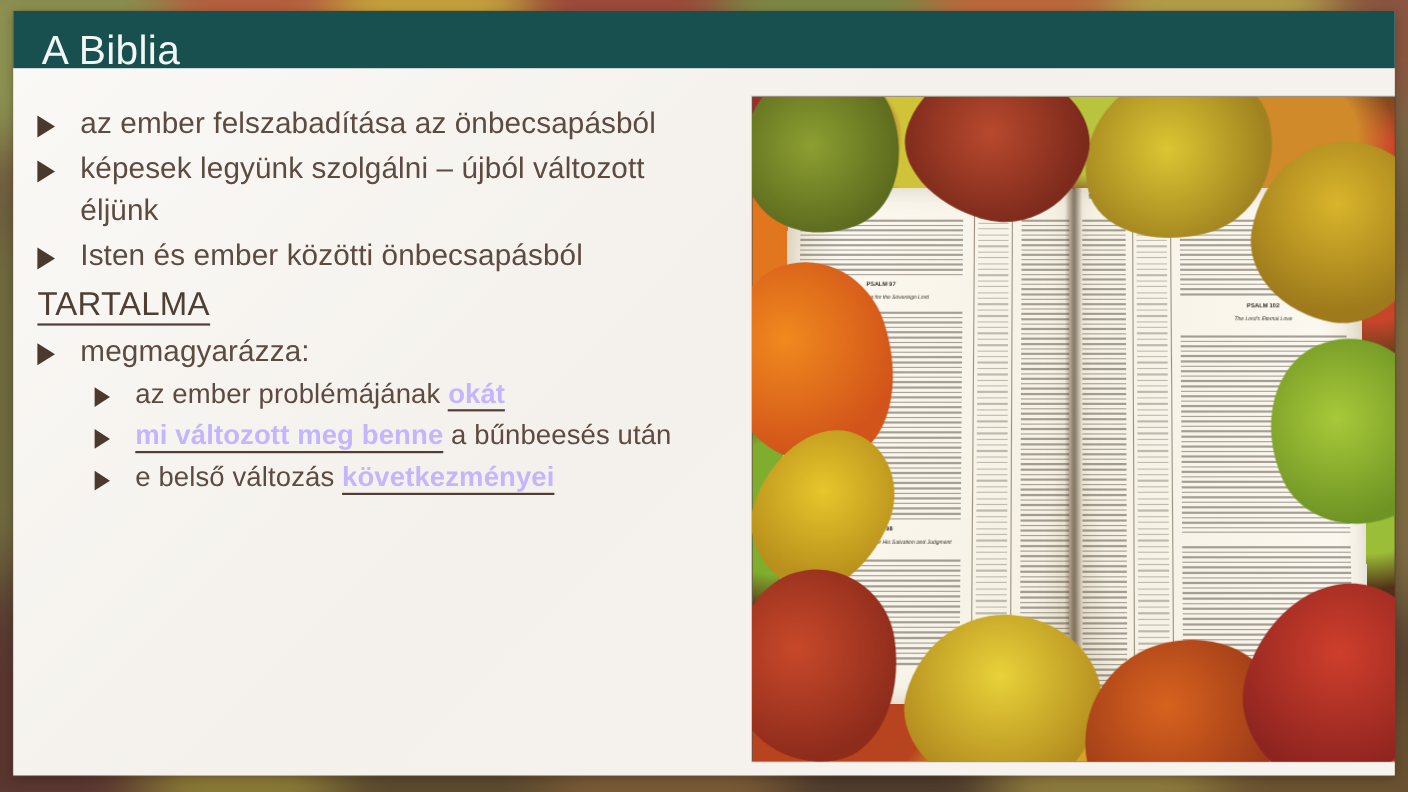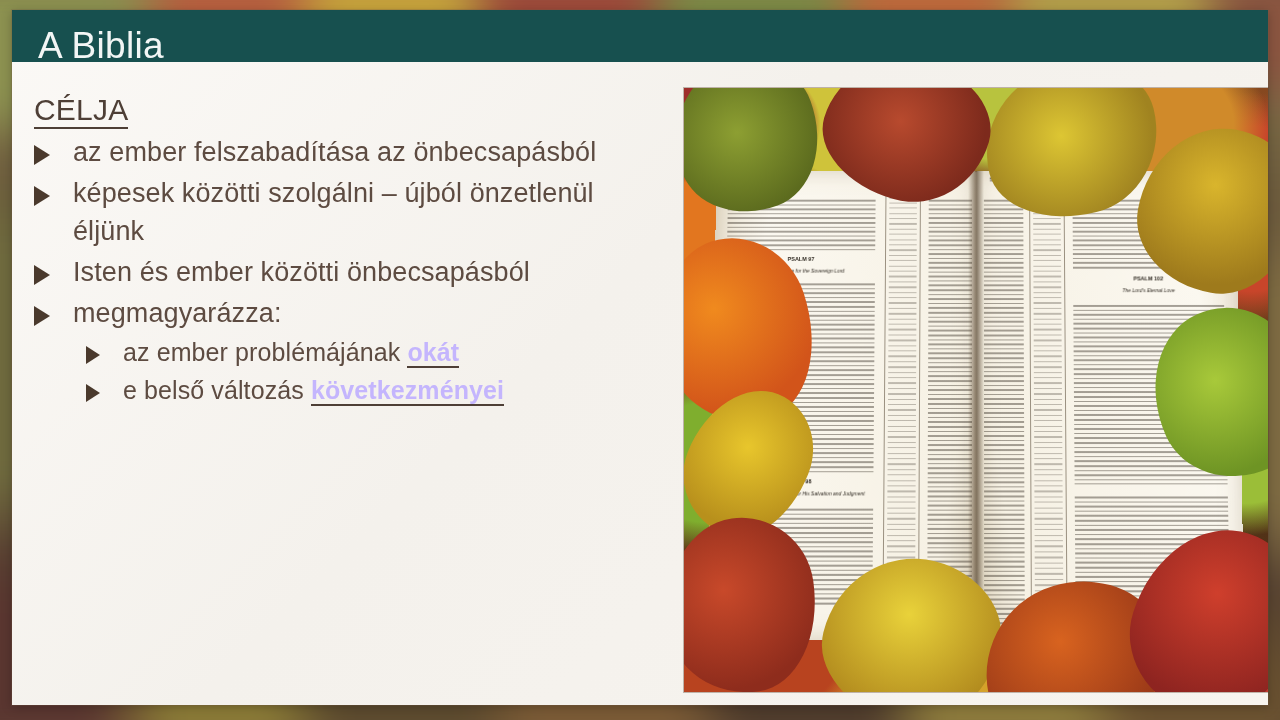--- a/index.html
+++ b/index.html
@@ -153,51 +153,55 @@
   <div id="backdrop"></div>
 
   <div id="slide"></div>
 
   <div id="banner">
     <div id="banner-title">A Biblia</div>
   </div>
 
   <div id="content">
 
-    <div class="heading">
-      <span>CÉLJA</span>
-    </div>
 
     <div class="bullet">
       <span class="tri"></span>
       <span class="btxt">az ember felszabadítása az önbecsapásból</span>
     </div>
 
     <div class="bullet">
       <span class="tri"></span>
-      <span class="btxt">képesek közötti szolgálni – újból önzetlenül éljünk</span>
+      <span class="btxt">képesek legyünk szolgálni – újból változott éljünk</span>
     </div>
 
     <div class="bullet">
       <span class="tri"></span>
       <span class="btxt">Isten és ember közötti önbecsapásból</span>
     </div>
 
+    <div class="heading" style="margin-top:6px;">
+      <span>TARTALMA</span>
+    </div>
 
 
     <div class="bullet">
       <span class="tri"></span>
       <span class="btxt">megmagyarázza:</span>
     </div>
 
     <div class="bullet lvl2">
       <span class="tri"></span>
       <span class="btxt"><span>az ember problémájának </span><span class="bold-u">okát</span></span>
     </div>
 
+    <div class="bullet lvl2">
+      <span class="tri"></span>
+      <span class="btxt"><span class="bold-u">mi változott meg benne</span><span> a bűnbeesés után</span></span>
+    </div>
 
     <div class="bullet lvl2">
       <span class="tri"></span>
       <span class="btxt"><span>e belső változás </span><span class="bold-u">következményei</span></span>
     </div>
 
   </div>
 
   <div id="photo">
     <div class="leafbg"></div>

